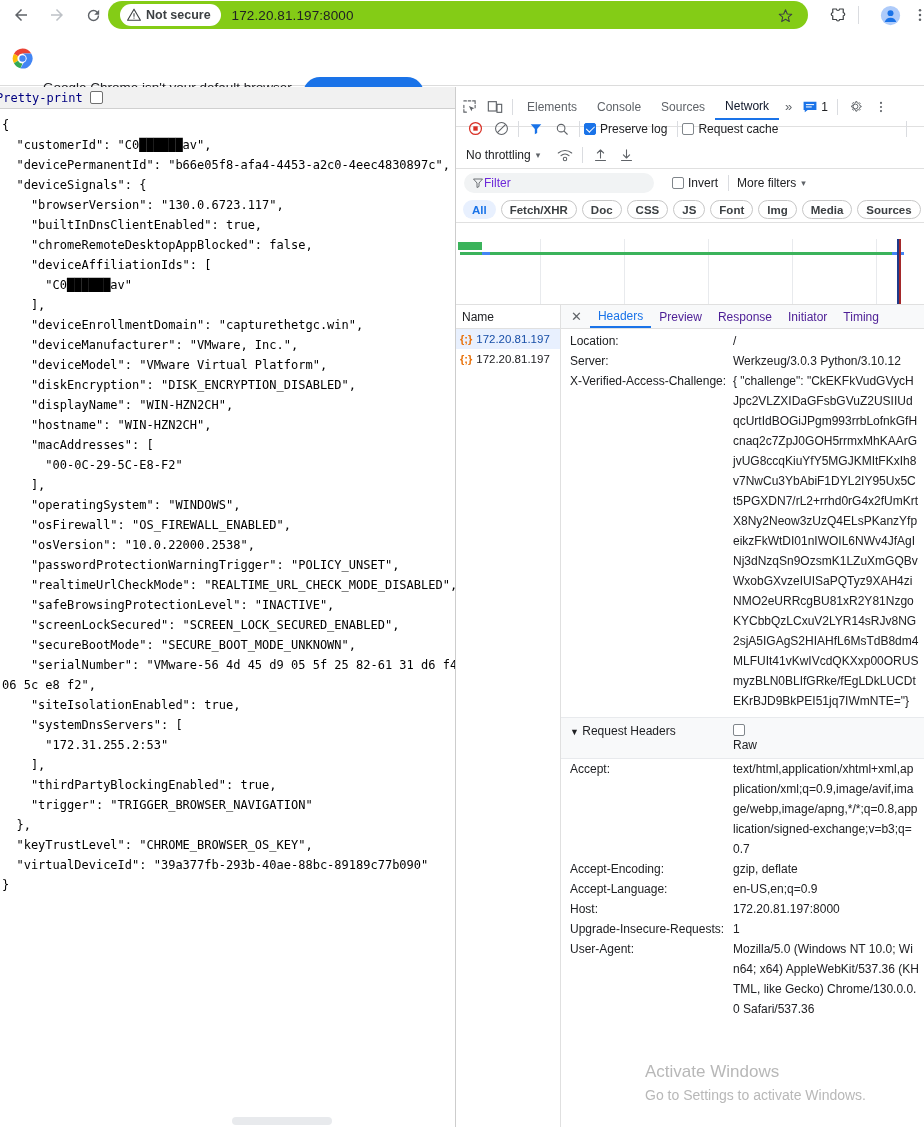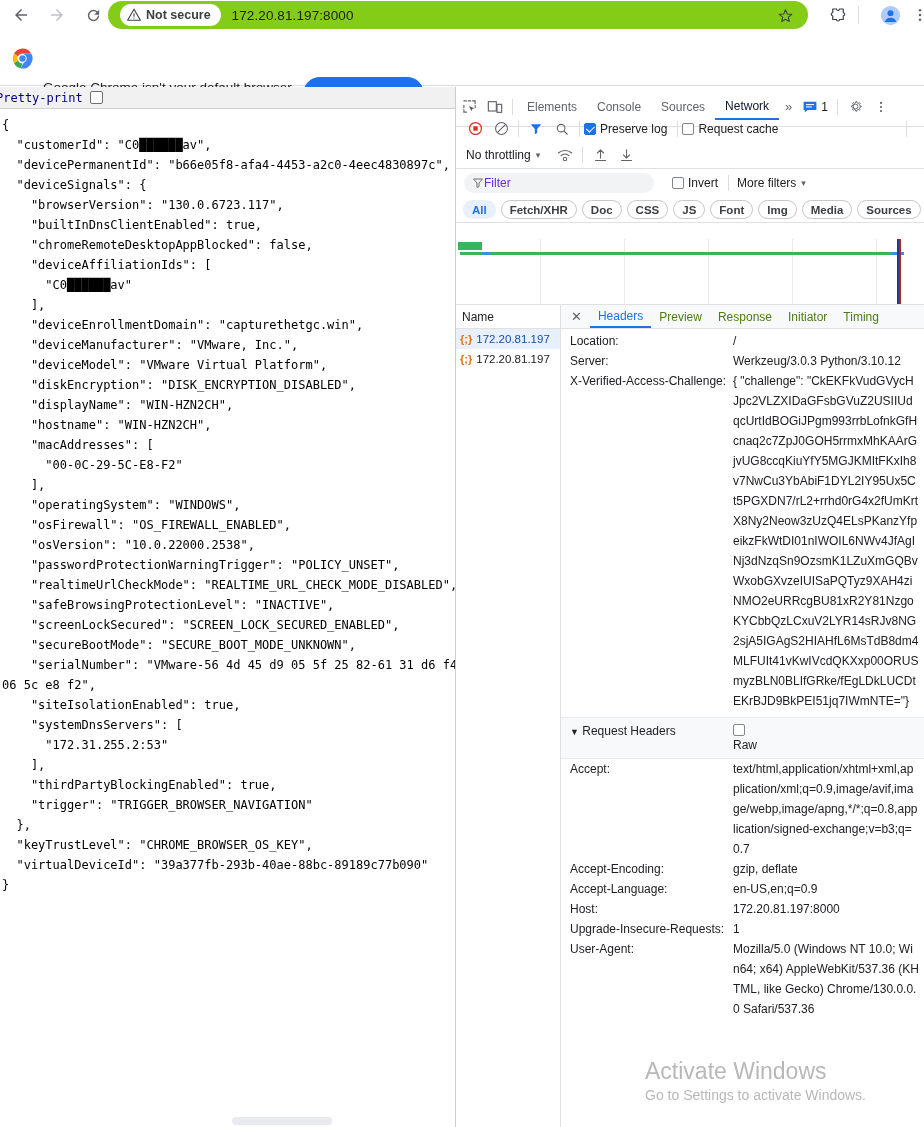--- a/index.html
+++ b/index.html
@@ -238,21 +238,21 @@
   .detail {
     position: absolute; left: 105px; top: 0; width: 364px; height: 822px;
     background: #fff; overflow: hidden;
   }
   .detail-tabs {
     height: 24px; display: flex; align-items: center;
     border-bottom: 1px solid #e0e0e0; background: #f8f9fa;
   }
   .dtab {
     height: 23px; padding: 0 8px; display: flex; align-items: center;
-    font-size: 12px; color: #4d7c0f; white-space: nowrap;
+    font-size: 12px; color: #4c1d95; white-space: nowrap;
   }
   .dtab.active { color: #1a73e8; border-bottom: 2px solid #1a73e8; }
   .dtab-close { padding: 0 8px 0 10px; color: #5f6368; font-size: 13px; }
 
   .hdr-body { position: relative; padding-top: 2px; }
   .hdr-row { display: flex; font-size: 12px; line-height: 20px; }
   .hdr-key { width: 172px; flex: none; color: #202124; padding-left: 9px; }
   .hdr-val { flex: 1; color: #202124; word-break: break-all; padding-right: 6px; }
   .hdr-section {
     display: flex; align-items: flex-start;
@@ -260,21 +260,21 @@
     padding: 6px 0 6px 9px; margin-top: 6px;
     font-size: 12px; font-weight: normal;
   }
   .hdr-section-title { width: 163px; flex: none; }
   .raw-wrap { display: flex; flex-direction: column; align-items: flex-start; gap: 2px; }
 
   .watermark {
     position: absolute; left: 645px; top: 1058px;
     color: #b8b8b8; pointer-events: none; user-select: none;
   }
-  .wm1 { font-size: 23px; line-height: 27px; }
+  .wm1 { font-size: 17px; line-height: 27px; }
   .wm2 { font-size: 14px; line-height: 20px; }
 </style>
 </head>
 <body>
 
 <div id="root">
 
   <div class="browser-toolbar">
     <div class="nav-btn">
       <svg width="18" height="18" viewBox="0 0 24 24">

